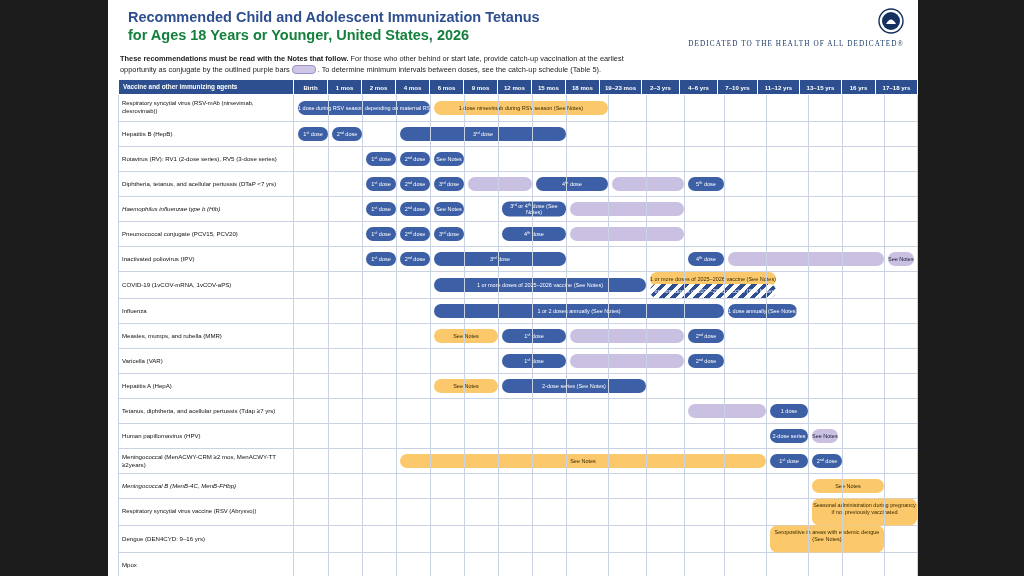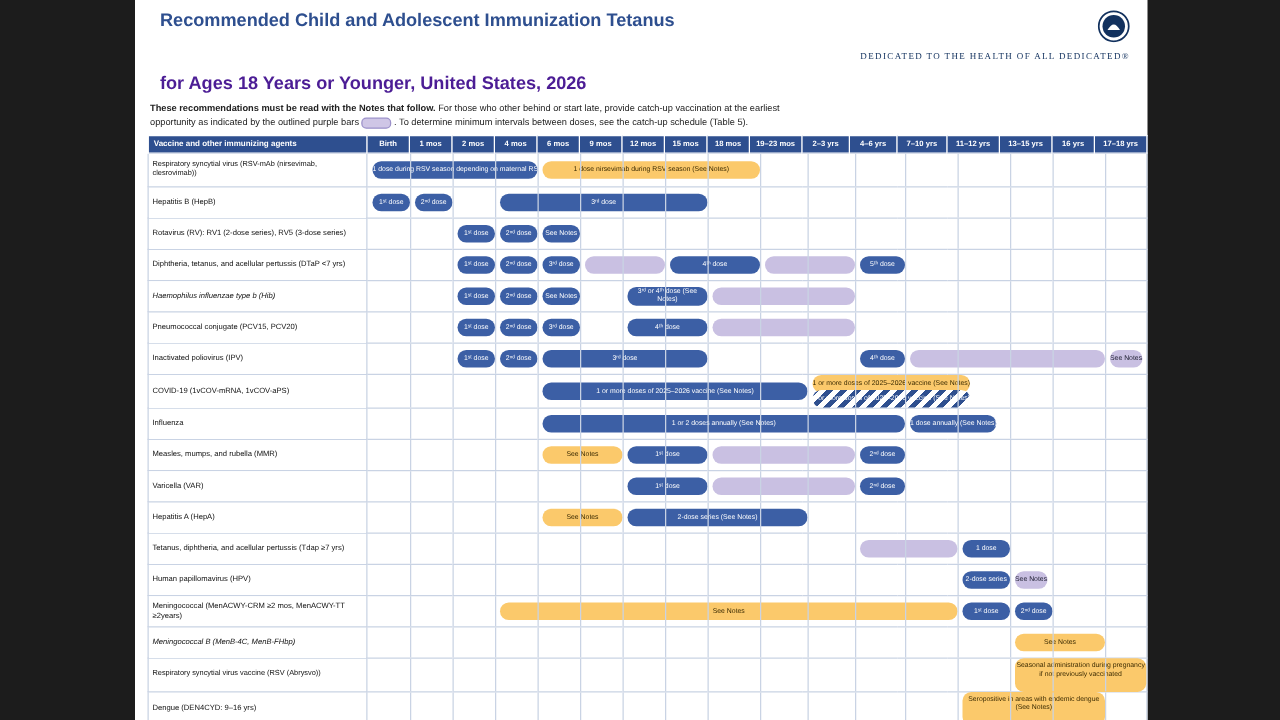--- a/index.html
+++ b/index.html
@@ -2,21 +2,21 @@
 <html><head>
 <meta charset="utf-8">
 <style>
   html,body{margin:0;padding:0;background:#1c1c1c;}
   body{width:1024px;height:576px;overflow:hidden;font-family:"Liberation Sans",sans-serif;}
   .page{position:absolute;left:108px;top:0;width:810px;height:576px;background:#ffffff;}
   .header{display:flex;align-items:flex-start;padding:8px 10px 0 10px;}
   .tablebadge{background:#2e4f8f;color:#fff;font-size:17px;font-weight:bold;padding:7px 12px;border-radius:3px;letter-spacing:.3px;}
   .titleblock{margin-left:10px;flex:1;}
   .title1{color:#2e4f8f;font-size:14.5px;font-weight:bold;line-height:1.25;}
-  .title2{color:#4c1d95;font-size:14.5px;font-weight:bold;line-height:1.25;margin-top:32px;}
+  .title2{color:#15803d;font-size:14.5px;font-weight:bold;line-height:1.25;}
   .aaplogo{text-align:right;padding-right:4px;}
   .aap1{font-family:"Liberation Serif",serif;font-size:15px;color:#12315e;letter-spacing:.2px;}
   .aap2{font-family:"Liberation Serif",serif;font-size:7.2px;color:#12315e;letter-spacing:1.1px;margin-top:2px;}
   .aapmark{display:inline-block;vertical-align:middle;margin-left:8px;}
   .notes{font-size:7.4px;color:#222;line-height:1.45;padding:6px 12px 4px 12px;}
   .pillmini{display:inline-block;width:22px;height:7px;border-radius:4px;border:1px solid #9b90c9;background:#cfc6e6;vertical-align:middle;margin:0 2px;}
   table{border-collapse:collapse;width:790px;margin:0 10px;table-layout:fixed;}
   th{background:#2e4f8f;color:#fff;font-size:6.1px;font-weight:bold;text-align:center;border:1px solid #ffffff;padding:3px 0;line-height:1.15;}
   th.first{text-align:left;padding-left:4px;font-size:6.4px;}
   td{border:1px solid #c9d3e4;height:20px;vertical-align:middle;padding:0;position:relative;}
@@ -46,21 +46,21 @@
             <circle cx="13" cy="13" r="9" fill="#12315e"></circle>
             <path d="M8 16 q5 -9 10 0" fill="#fff"></path>
           </svg>
       </span>
       <div class="aap2">DEDICATED TO THE HEALTH OF ALL DEDICATED®</div>
     </div>
   </div>
 
   <div class="notes">
     <b>These recommendations must be read with the Notes that follow.</b><span> For those who other behind or start late, provide catch-up vaccination at the earliest</span><br>
-    <span>opportunity as indicated by the outlined purple bars</span><span class="pillmini"></span><span>. To determine minimum intervals between doses, see the catch-up schedule (Table 5).</span>
+    <span>opportunity as conjugate by the outlined purple bars</span><span class="pillmini"></span><span>. To determine minimum intervals between doses, see the catch-up schedule (Table 5).</span>
   </div>
 
   <table>
     <colgroup>
       <col style="width:175px">
         <col style="width:34px">
         <col style="width:34px">
         <col style="width:34px">
         <col style="width:34px">
       <col style="width:34px">

